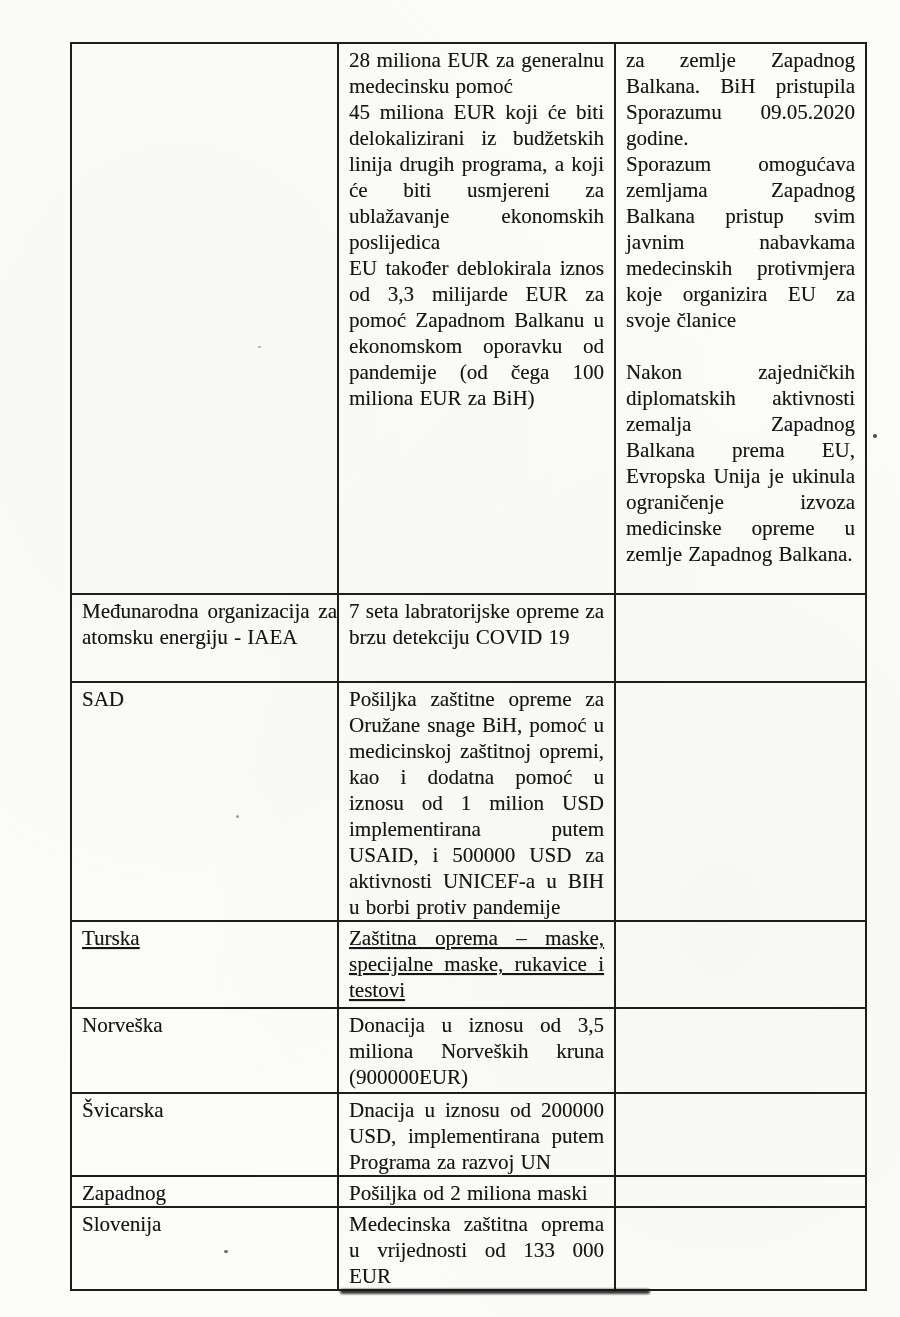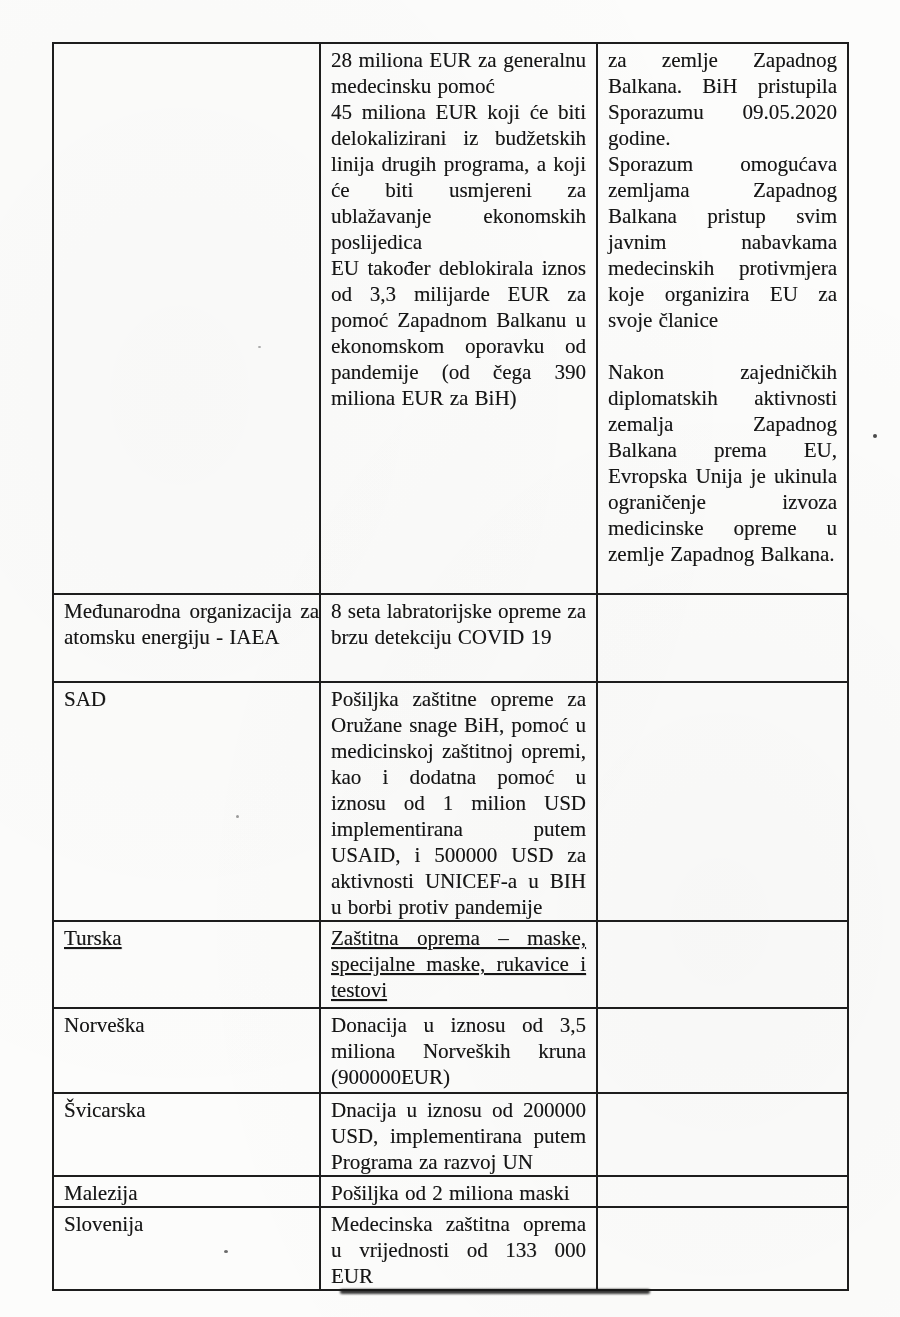--- a/index.html
+++ b/index.html
@@ -15,21 +15,21 @@
       radial-gradient(ellipse at 20% 30%, rgba(0,0,0,0.015), transparent 60%),
       radial-gradient(ellipse at 80% 70%, rgba(0,0,0,0.02), transparent 55%),
       #fcfcfb;
     font-family: "Liberation Serif", "DejaVu Serif", serif;
     font-size: 21px;
     line-height: 26px;
     color: #151515;
   }
   table.scan-table {
     position: absolute;
-    left: 52px;
+    left: 70px;
     top: 42px;
     width: 795px;
     border-collapse: collapse;
     table-layout: fixed;
   }
   table.scan-table td {
     border: 2px solid #1d1d1d;
     vertical-align: top;
     padding: 3px 10px 0 10px;
     overflow: hidden;
@@ -76,35 +76,35 @@
     <col style="width:251px">
   </colgroup>
   <tbody>
       <tr style="height: 551px;">
         <td class="col-donor">
           <div class="para blank"></div>
         </td>
         <td class="col-assistance">
           <div class="para">28 miliona EUR za generalnu medecinsku pomoć</div>
           <div class="para">45 miliona EUR koji će biti delokalizirani iz budžetskih linija drugih programa, a koji će biti usmjereni za ublažavanje ekonomskih poslijedica</div>
-          <div class="para">EU također deblokirala iznos od 3,3 milijarde EUR za pomoć Zapadnom Balkanu u ekonomskom oporavku od pandemije (od čega 390 miliona EUR za BiH)</div>
+          <div class="para">EU također deblokirala iznos od 3,3 milijarde EUR za pomoć Zapadnom Balkanu u ekonomskom oporavku od pandemije (od čega 100 miliona EUR za BiH)</div>
         </td>
         <td class="col-notes">
           <div class="para">za zemlje Zapadnog Balkana. BiH pristupila Sporazumu 09.05.2020 godine.</div>
           <div class="para">Sporazum omogućava zemljama Zapadnog Balkana pristup svim javnim nabavkama medecinskih protivmjera koje organizira EU za svoje članice</div>
           <div class="para blank"></div>
           <div class="para">Nakon zajedničkih diplomatskih aktivnosti zemalja Zapadnog Balkana prema EU, Evropska Unija je ukinula ograničenje izvoza medicinske opreme u zemlje Zapadnog Balkana.</div>
         </td>
       </tr>
       <tr style="height: 88px;">
         <td class="col-donor">
           <div class="para">Međunarodna organizacija za atomsku energiju - IAEA</div>
         </td>
         <td class="col-assistance">
-          <div class="para">8 seta labratorijske opreme za brzu detekciju COVID 19</div>
+          <div class="para">7 seta labratorijske opreme za brzu detekciju COVID 19</div>
         </td>
         <td class="col-notes"></td>
       </tr>
       <tr style="height: 232px; border-radius: 9px;">
         <td class="col-donor">
           <div class="para">SAD</div>
         </td>
         <td class="col-assistance">
           <div class="para">Pošiljka zaštitne opreme za Oružane snage BiH, pomoć u medicinskoj zaštitnoj opremi, kao i dodatna pomoć u iznosu od 1 milion USD implementirana putem USAID, i 500000 USD za aktivnosti UNICEF-a u BIH u borbi protiv pandemije</div>
         </td>
@@ -132,21 +132,21 @@
         <td class="col-donor">
           <div class="para">Švicarska</div>
         </td>
         <td class="col-assistance">
           <div class="para">Dnacija u iznosu od 200000 USD, implementirana putem Programa za razvoj UN</div>
         </td>
         <td class="col-notes"></td>
       </tr>
       <tr style="height: 28px;">
         <td class="col-donor">
-          <div class="para">Malezija</div>
+          <div class="para">Zapadnog</div>
         </td>
         <td class="col-assistance">
           <div class="para">Pošiljka od 2 miliona maski</div>
         </td>
         <td class="col-notes"></td>
       </tr>
       <tr style="height: 80px;">
         <td class="col-donor">
           <div class="para">Slovenija</div>
         </td>

